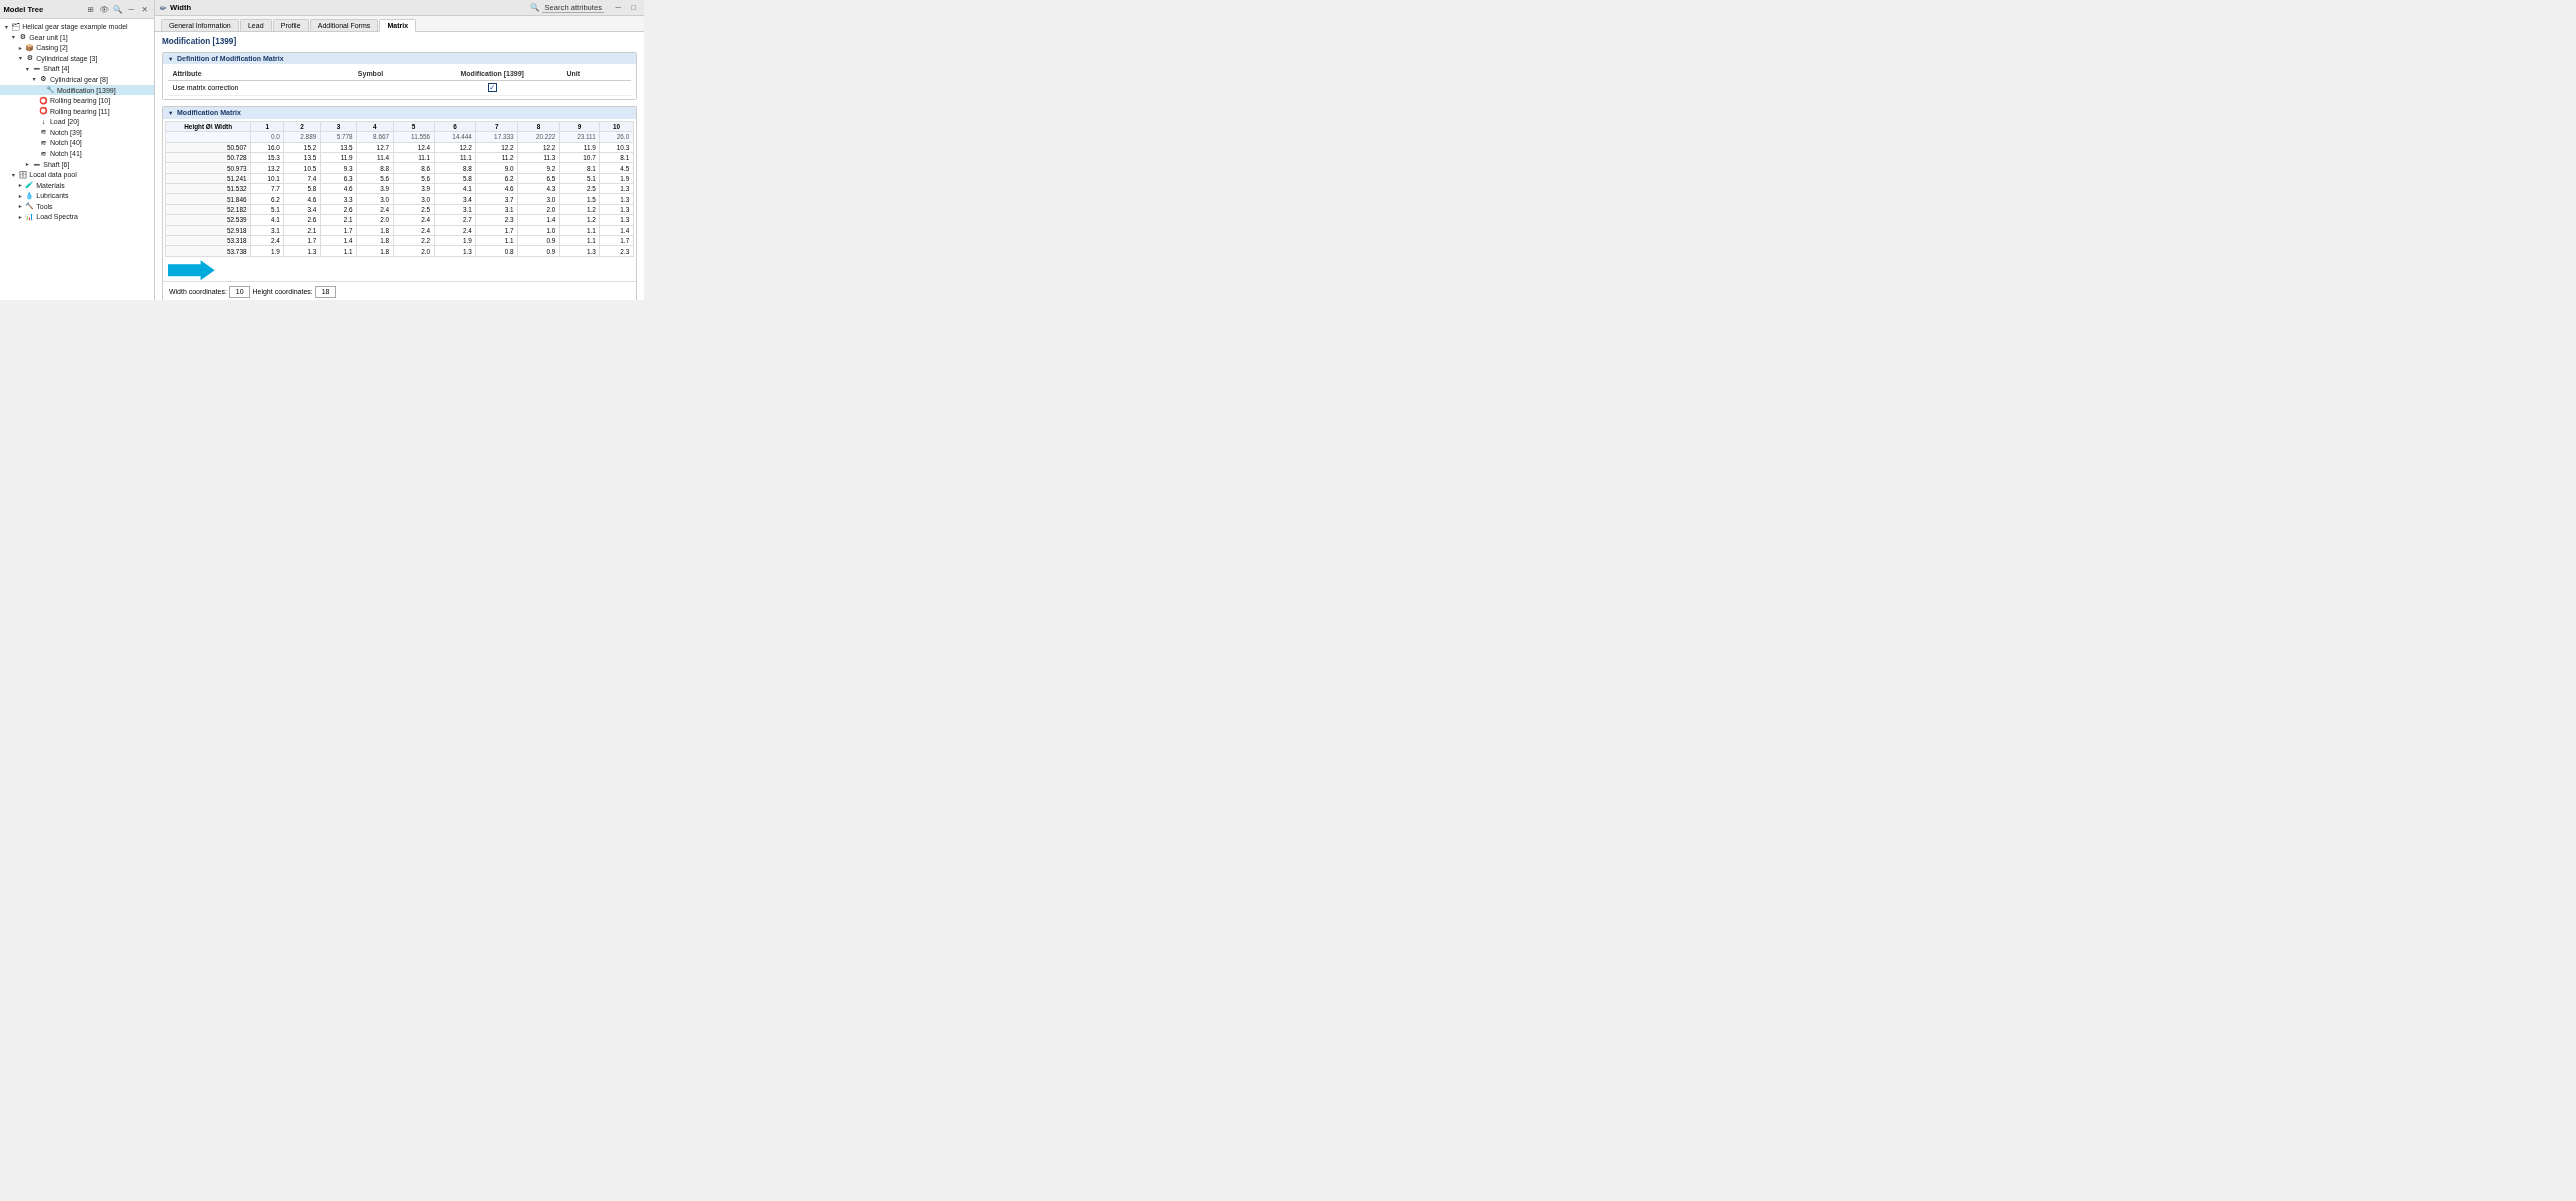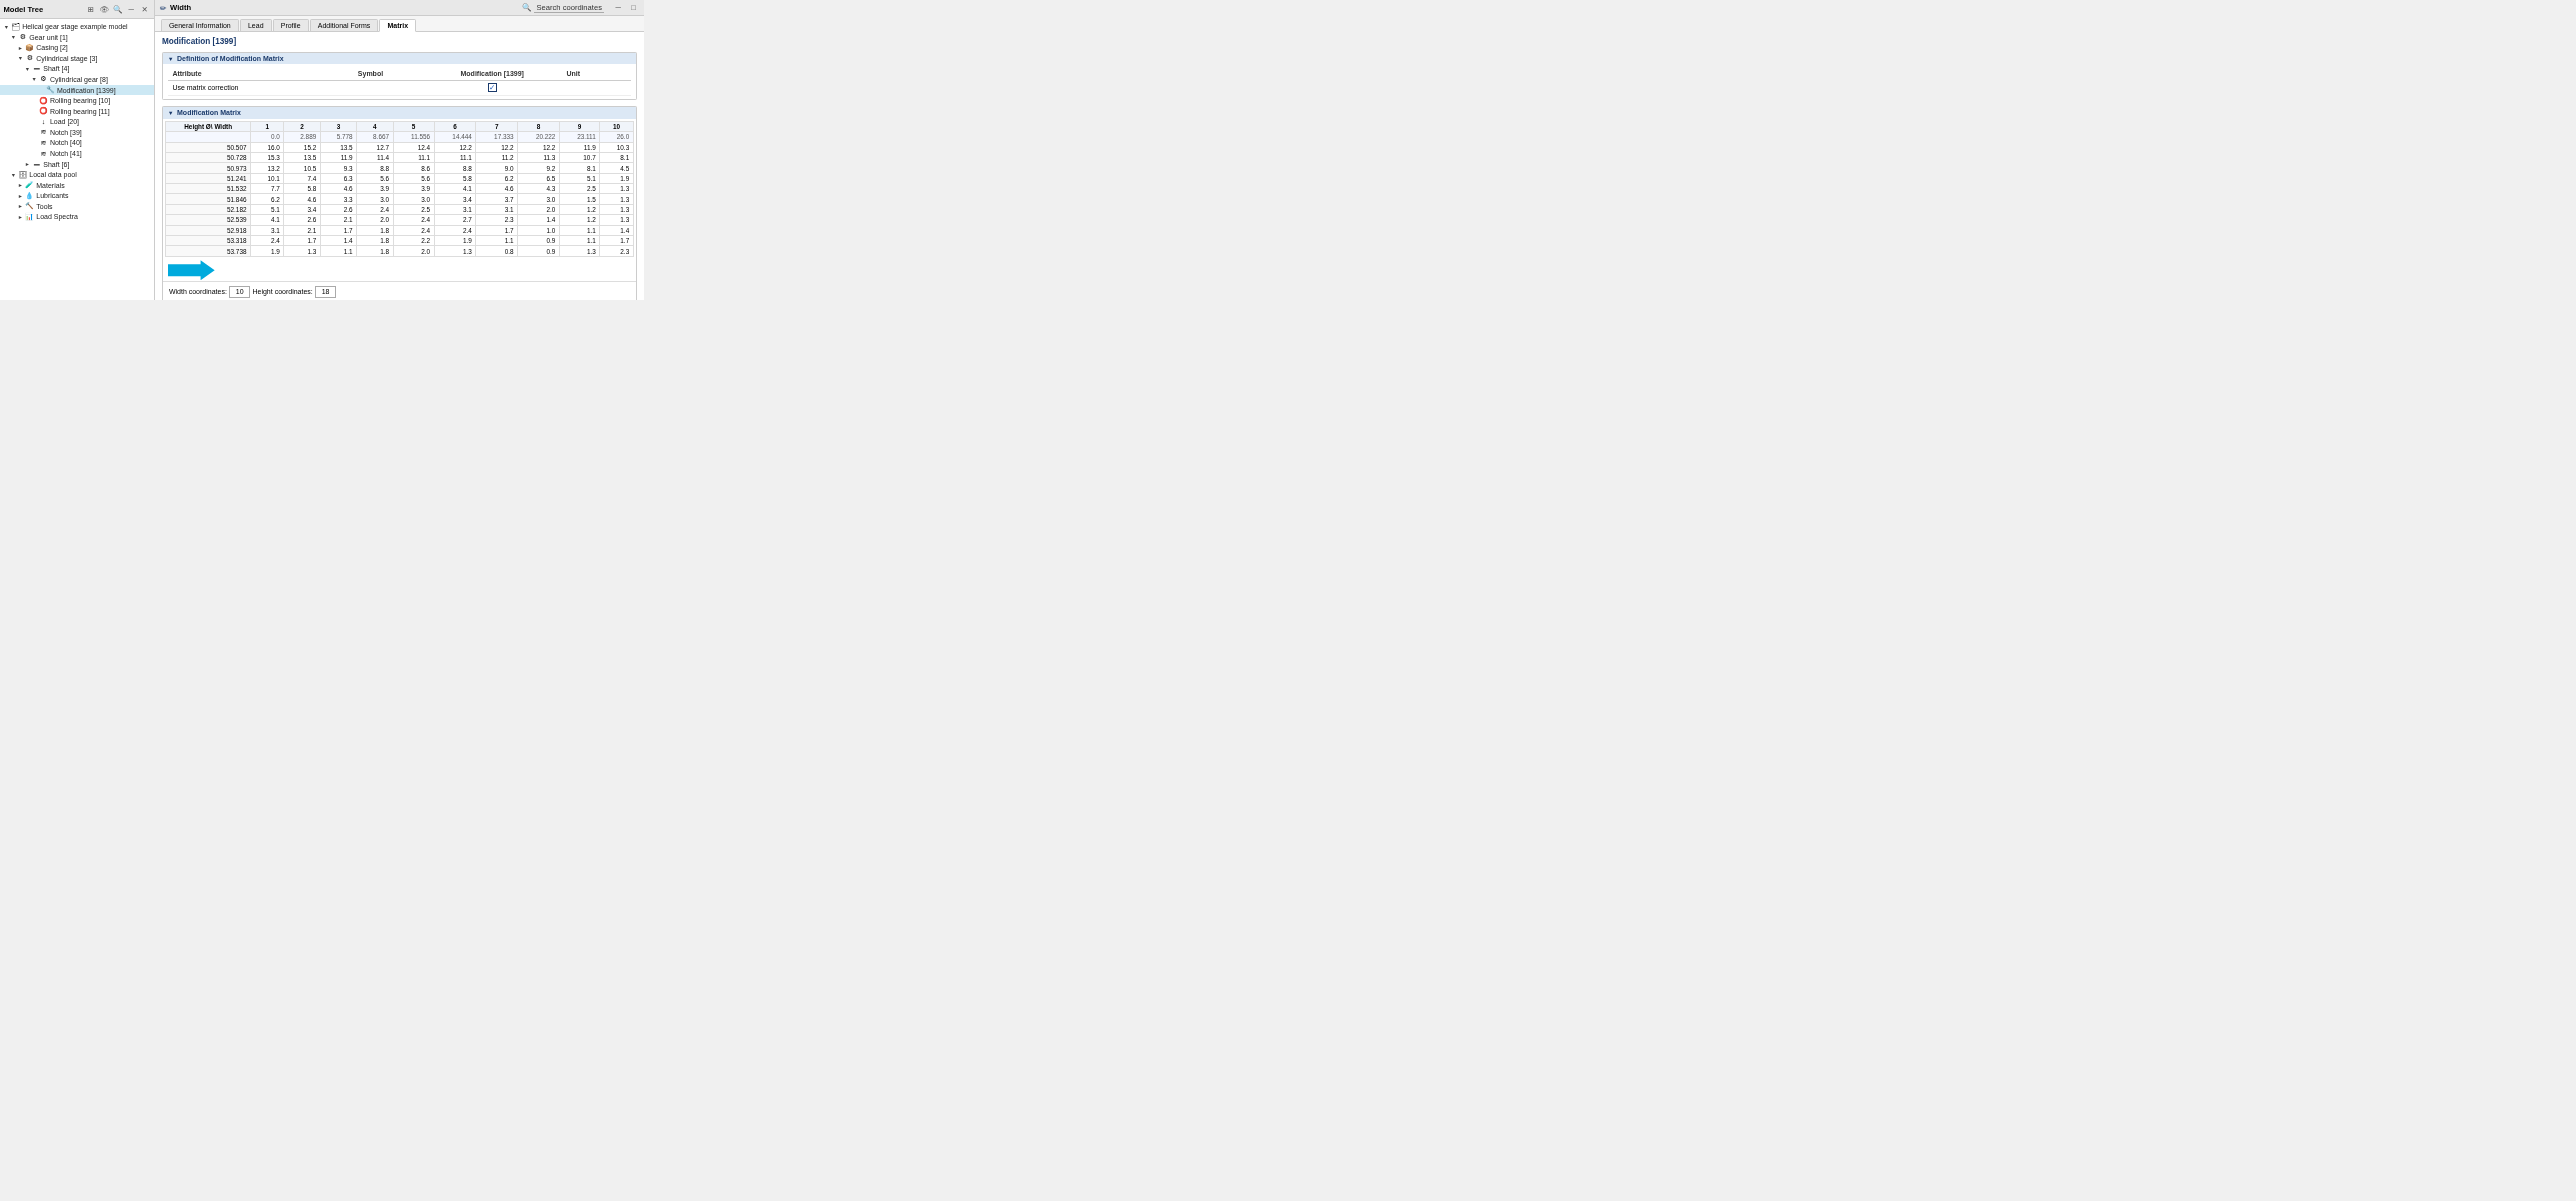--- a/index.html
+++ b/index.html
@@ -436,21 +436,21 @@
     </div>
   </div>
 
   <div class="right-panel">
 
     <div class="editor-header">
       <span style="font-size:8.2px; color:#1a3a6b;">✏</span>
       <span class="editor-title">Width</span>
       <div class="search-area">
         <span class="search-icon">🔍</span>
-        <span style="cursor:text; border-bottom: 0.6px solid #aaa; padding: 0.6px 2.3px; font-size:7.6px;">Search coordinates</span>
+        <span style="cursor:text; border-bottom: 0.6px solid #aaa; padding: 0.6px 2.3px; font-size:7.6px;">Search attributes</span>
       </div>
       <span class="header-icon" style="margin-left:4.7px;">─</span>
       <span class="header-icon">□</span>
     </div>
 
     <div class="tabs-bar">
       <div class="tab">
         <span>General Information</span>
       </div>
       <div class="tab">

